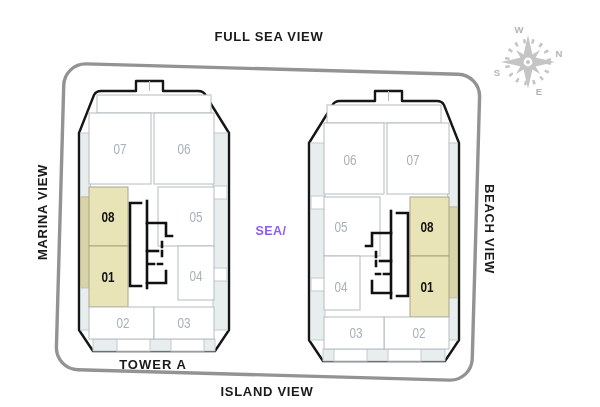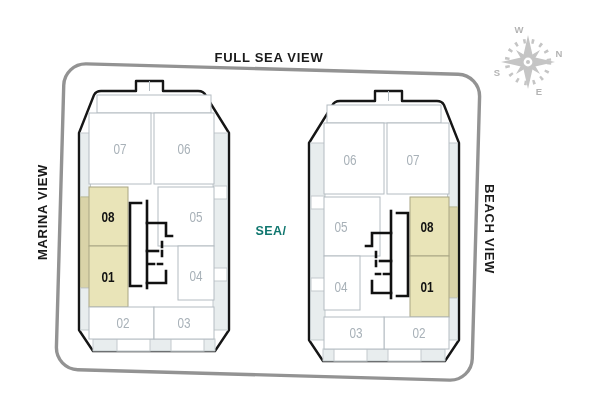--- a/index.html
+++ b/index.html
@@ -10,21 +10,21 @@
   .canvas svg{position:absolute;left:0;top:0;}
   .label{
     position:absolute;transform:translate(-50%,-50%);
     font-weight:bold;font-size:13px;letter-spacing:.7px;color:#1a1a1a;white-space:nowrap;
   }
   .label.vert-left{transform:translate(-50%,-50%) rotate(-90deg);}
   .label.vert-right{transform:translate(-50%,-50%) rotate(90deg);}
   .label.tower{letter-spacing:1px;}
   .center-label{
     position:absolute;transform:translate(-50%,-50%);text-align:center;
-    font-weight:bold;font-size:12.5px;line-height:14px;letter-spacing:.4px;color:#0f766e;white-space:nowrap;
+    font-weight:bold;font-size:12.5px;line-height:14px;letter-spacing:.4px;color:#8b5cf6;white-space:nowrap;
   }
   .unit{
     position:absolute;transform:translate(-50%,-50%) scaleX(.84);
     font-size:14px;font-weight:normal;color:#a8b1b8;letter-spacing:0;
   }
   .unit.hl{color:#121212;font-weight:bold;}
   .compass-letter{
     position:absolute;transform:translate(-50%,-50%);
     font-size:9.5px;font-weight:bold;color:#b4b4b4;
   }
@@ -85,28 +85,30 @@
 
     <g transform="translate(528,62)">
       <circle r="21" fill="none" stroke="#c5c5c5" stroke-width="4.5" stroke-dasharray="2.5 6"></circle>
       <polygon points="0,-27 5,-5 27,0 5,5 0,27 -5,5 -27,0 -5,-5" fill="#c5c5c5"></polygon>
       <polygon points="0,-17 3.5,-3.5 17,0 3.5,3.5 0,17 -3.5,3.5 -17,0 -3.5,-3.5" transform="rotate(45)" fill="#c5c5c5"></polygon>
       <circle r="5.5" fill="#ffffff" stroke="#c5c5c5" stroke-width="2.2"></circle>
       <circle r="2" fill="#c5c5c5"></circle>
     </g>
   </svg>
 
-  <div class="label" style="left:269px;top:57px">FULL SEA VIEW</div>
+  <div class="label" style="left:269px;top:36px">FULL SEA VIEW</div>
   <div class="label vert-left" style="left:42px;top:212px">MARINA VIEW</div>
   <div class="label vert-right" style="left:489px;top:229px">BEACH VIEW</div>
+  <div class="label" style="left:267px;top:391px">ISLAND VIEW</div>
 
   <div class="center-label" style="left:271px;top:231px">
     <span style="display:block">SEA/</span>
   </div>
 
+  <div class="label tower" style="left:153px;top:364px">TOWER A</div>
 
   <div class="unit" style="left:120px;top:149px">07</div>
   <div class="unit" style="left:184px;top:149px">06</div>
   <div class="unit hl" style="left:108px;top:217px">08</div>
   <div class="unit" style="left:196px;top:217px">05</div>
   <div class="unit hl" style="left:108px;top:277px">01</div>
   <div class="unit" style="left:196px;top:276px">04</div>
   <div class="unit" style="left:123px;top:323px">02</div>
   <div class="unit" style="left:184px;top:323px">03</div>
 

